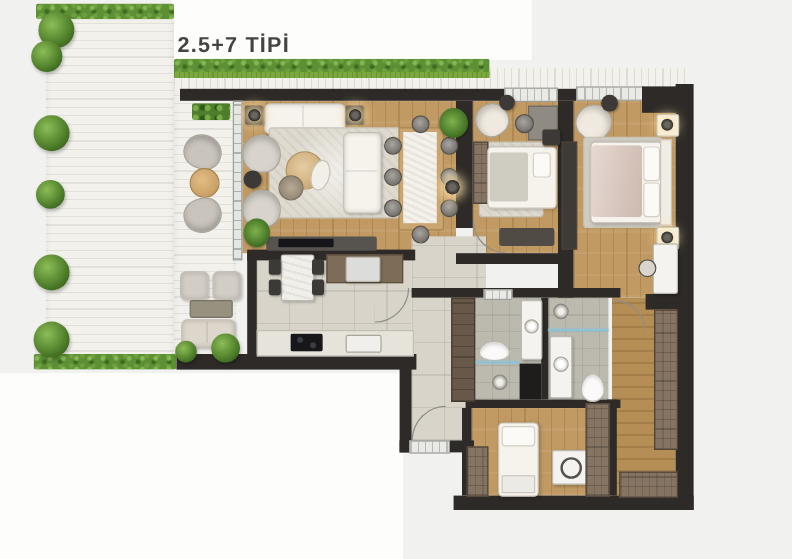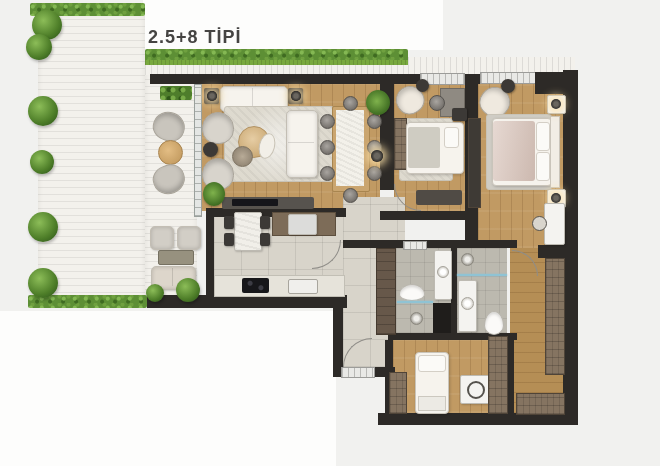--- a/index.html
+++ b/index.html
@@ -212,14 +212,14 @@
   <div class="abs roundtbl" style="left:158px;top:140px;width:23px;height:23px;background:radial-gradient(circle at 40% 40%,#e3bd84,#c29a5f 85%);border:1px solid #a8834e;"></div>
   <div class="abs armchair" style="left:153px;top:165px;width:30px;height:27px;transform:rotate(160deg);background:#c9c5bd;"></div>
   <div class="abs sofa" style="left:150px;top:226px;width:22px;height:22px;background:#d2cec6;"></div>
   <div class="abs sofa" style="left:177px;top:226px;width:22px;height:22px;background:#d2cec6;"></div>
   <div class="abs" style="left:158px;top:250px;width:34px;height:13px;background:#97917f;border:1px solid #767162;border-radius:2px;"></div>
   <div class="abs sofa" style="left:151px;top:266px;width:43px;height:22px;background:#ddd6cb;"></div>
   <div class="abs seat-line" style="left:172px;top:268px;width:1px;height:18px;"></div>
   <div class="abs tree" style="left:176px;top:278px;width:24px;height:24px;"></div>
   <div class="abs tree" style="left:146px;top:284px;width:18px;height:18px;"></div>
 
-  <div class="abs title" style="left:148px;top:27px;">2.5+8 TİPİ</div>
+  <div class="abs title" style="left:148px;top:27px;">2.5+7 TİPİ</div>
 </div>
 
 </body></html>

